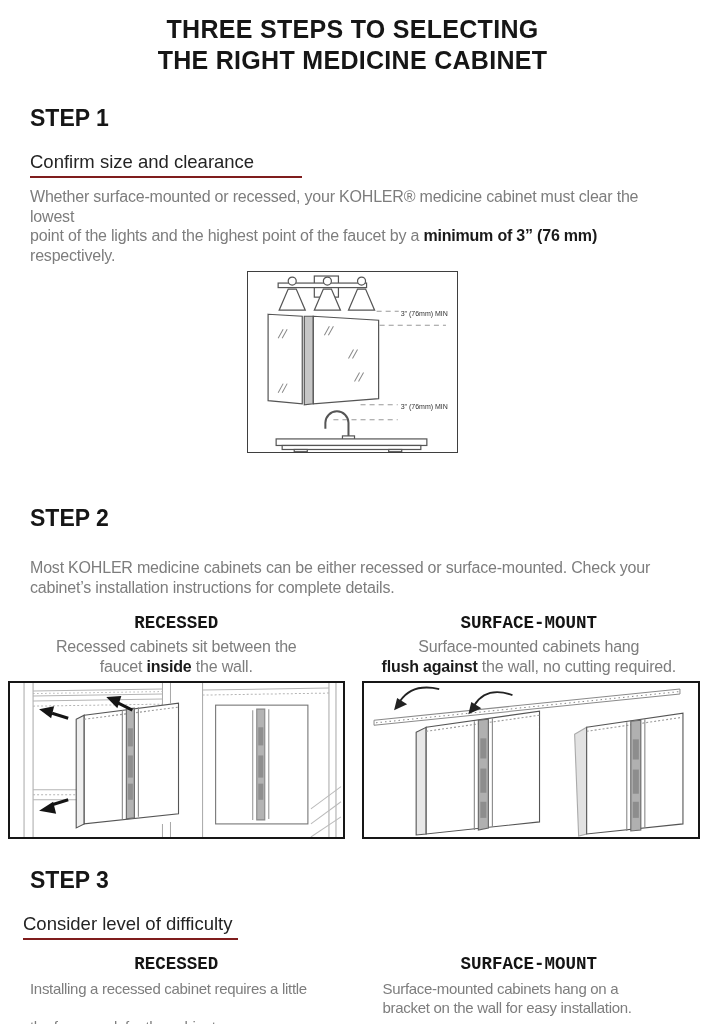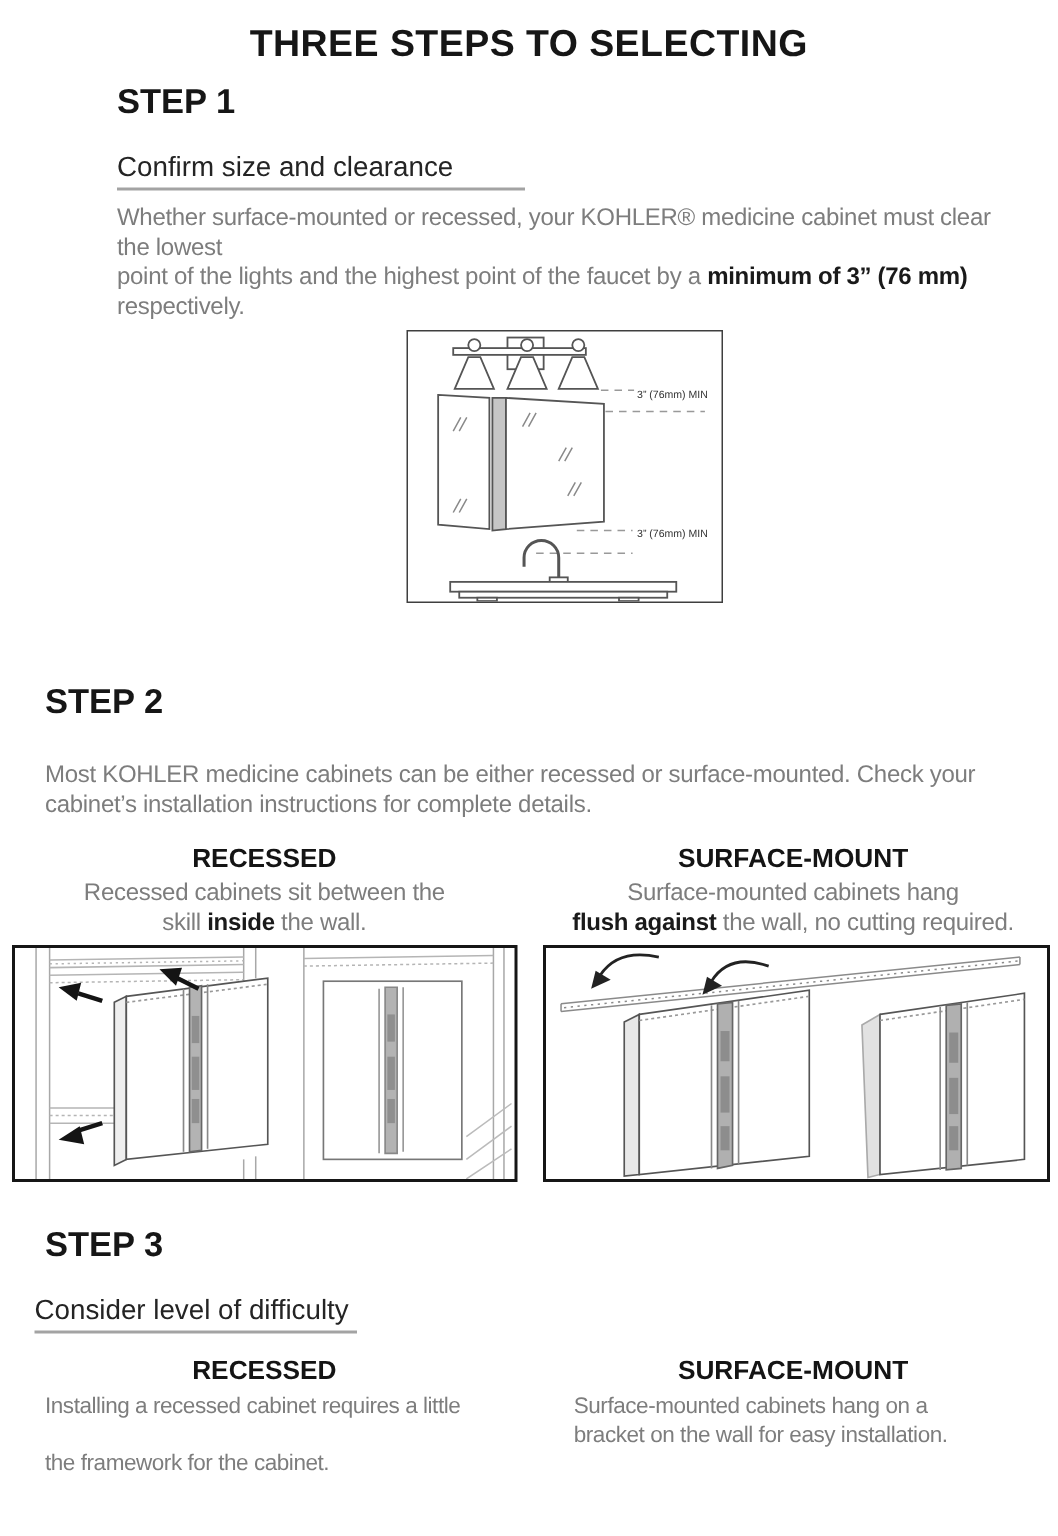--- a/index.html
+++ b/index.html
@@ -12,39 +12,39 @@
   h1{
     margin:14px 0 0;text-align:center;
     font-size:25px;line-height:31px;font-weight:bold;color:#161616;
     letter-spacing:.3px;
   }
   section{margin:0;}
   .step-head{margin:0 0 0 30px;font-size:23px;line-height:26px;font-weight:bold;color:#161616;}
   .sub{
     display:inline-block;margin:2px 0 0 30px;
     font-size:18.5px;line-height:22px;font-weight:400;color:#242424;
-    border-bottom:2px solid #a3a3a3;padding-bottom:3px;
+    border-bottom:2px solid #7f1d1d;padding-bottom:3px;
   }
   .sub.s1{padding-right:48px;}
   .sub.s2{padding-right:3px;}
   .sub.s3{padding-right:6px;margin-left:23px;}
   .lead{
     margin:9px 30px 0;max-width:650px;
     font-size:16px;line-height:19.5px;color:#7d7d7d;letter-spacing:-.2px;
   }
   .lead b, .coltext b{color:#1a1a1a;font-weight:bold;}
   .diagram-box{
     width:211px;height:182px;margin:6px auto 0;
     border:1.5px solid #3f3f3f;background:#fff;box-sizing:border-box;
   }
   .diagram-box svg{display:block;width:100%;height:100%;}
   #step2{margin-top:52px;}
   .cols{display:flex;margin-top:16px;}
   .col{width:50%;box-sizing:border-box;}
-  .colhead{margin:0;text-align:center;font-size:17.5px;line-height:21px;font-weight:bold;color:#141414;}
+  .colhead{margin:0;text-align:center;font-size:17.5px;line-height:21px;font-weight:bold;color:#141414;font-family:Liberation Mono, monospace;}
   .coltext{
     margin:3px 0 0;text-align:center;
     font-size:16px;line-height:19.5px;color:#7d7d7d;letter-spacing:-.2px;
     padding:0 12px;
   }
   .imgrow{display:flex;justify-content:space-between;padding:0 5px 0 8px;margin-top:5px;}
   .imgbox{
     box-sizing:border-box;height:158px;border:2.5px solid #161616;background:#fff;
   }
   .imgbox.left{width:337px;}
@@ -55,23 +55,23 @@
     text-align:left;padding:0 12px 0 30px;
     font-size:15px;letter-spacing:-.3px;line-height:19px;margin-top:4px;
   }
   text{font-family:"Liberation Sans","DejaVu Sans",sans-serif;}
 </style>
 </head>
 <body>
 
 <div class="page">
 
-  <h1><span>THREE STEPS TO SELECTING</span><br></h1>
-
-  <section id="step1" style="margin-top:9px;padding-left:48px;">
+  <h1><span>THREE STEPS TO SELECTING</span><br><span>THE RIGHT MEDICINE CABINET</span></h1>
+
+  <section id="step1" style="margin-top:29px;">
     <h2 class="step-head">STEP 1</h2><br>
     <h3 class="sub s1">Confirm size and clearance</h3>
     <p class="lead"><span>Whether surface-mounted or recessed, your KOHLER® medicine cabinet must clear the lowest</span><br><span>point of the lights and the highest point of the faucet by a </span><b>minimum of 3” (76 mm)</b><span> respectively.</span></p>
 
     <div class="diagram-box">
       <svg viewBox="0 0 208 179" preserveAspectRatio="none">
 
         <g stroke="#555" fill="#fff" stroke-width="1.2">
           <rect x="66" y="4" width="24" height="21"></rect>
           <rect x="30" y="11" width="88" height="4.5"></rect>
@@ -122,21 +122,21 @@
     </div>
   </section>
 
   <section id="step2">
     <h2 class="step-head">STEP 2</h2><br>
     <p class="lead"><span>Most KOHLER medicine cabinets can be either recessed or surface-mounted. Check your</span><br><span>cabinet’s installation instructions for complete details.</span></p>
 
     <div class="cols">
       <div class="col">
         <h4 class="colhead">RECESSED</h4>
-        <p class="coltext"><span>Recessed cabinets sit between the</span><br><span>skill </span><b>inside</b><span> the wall.</span></p>
+        <p class="coltext"><span>Recessed cabinets sit between the</span><br><span>faucet </span><b>inside</b><span> the wall.</span></p>
       </div>
       <div class="col">
         <h4 class="colhead">SURFACE-MOUNT</h4>
         <p class="coltext"><span>Surface-mounted cabinets hang</span><br><b>flush against</b><span> the wall, no cutting required.</span></p>
       </div>
     </div>
 
     <div class="imgrow">
 
       <div class="imgbox left">

